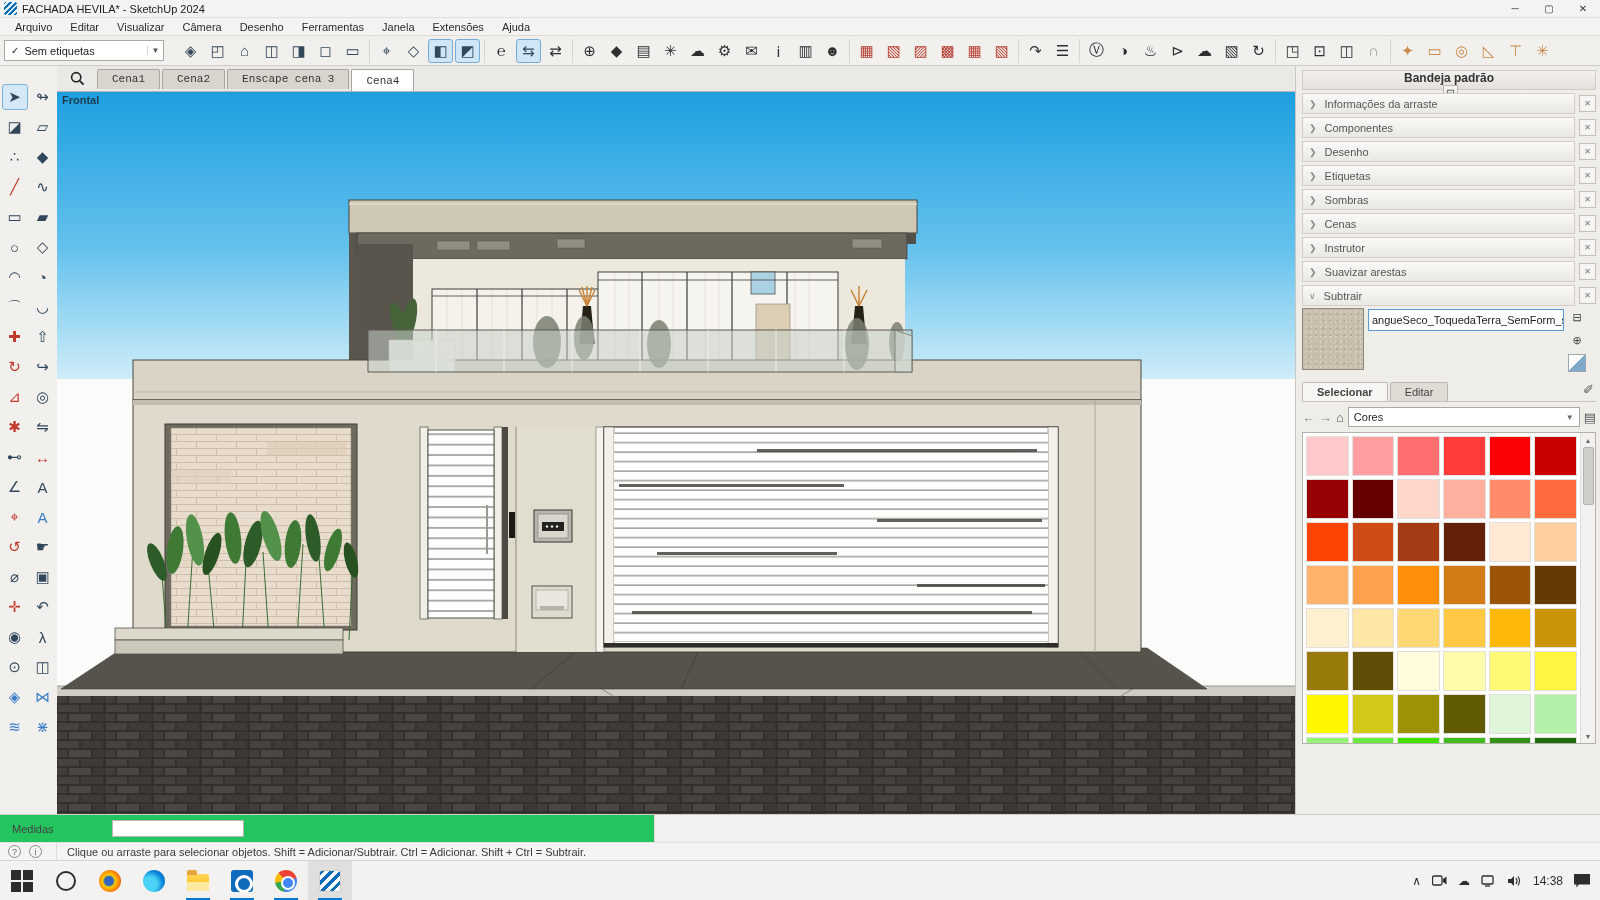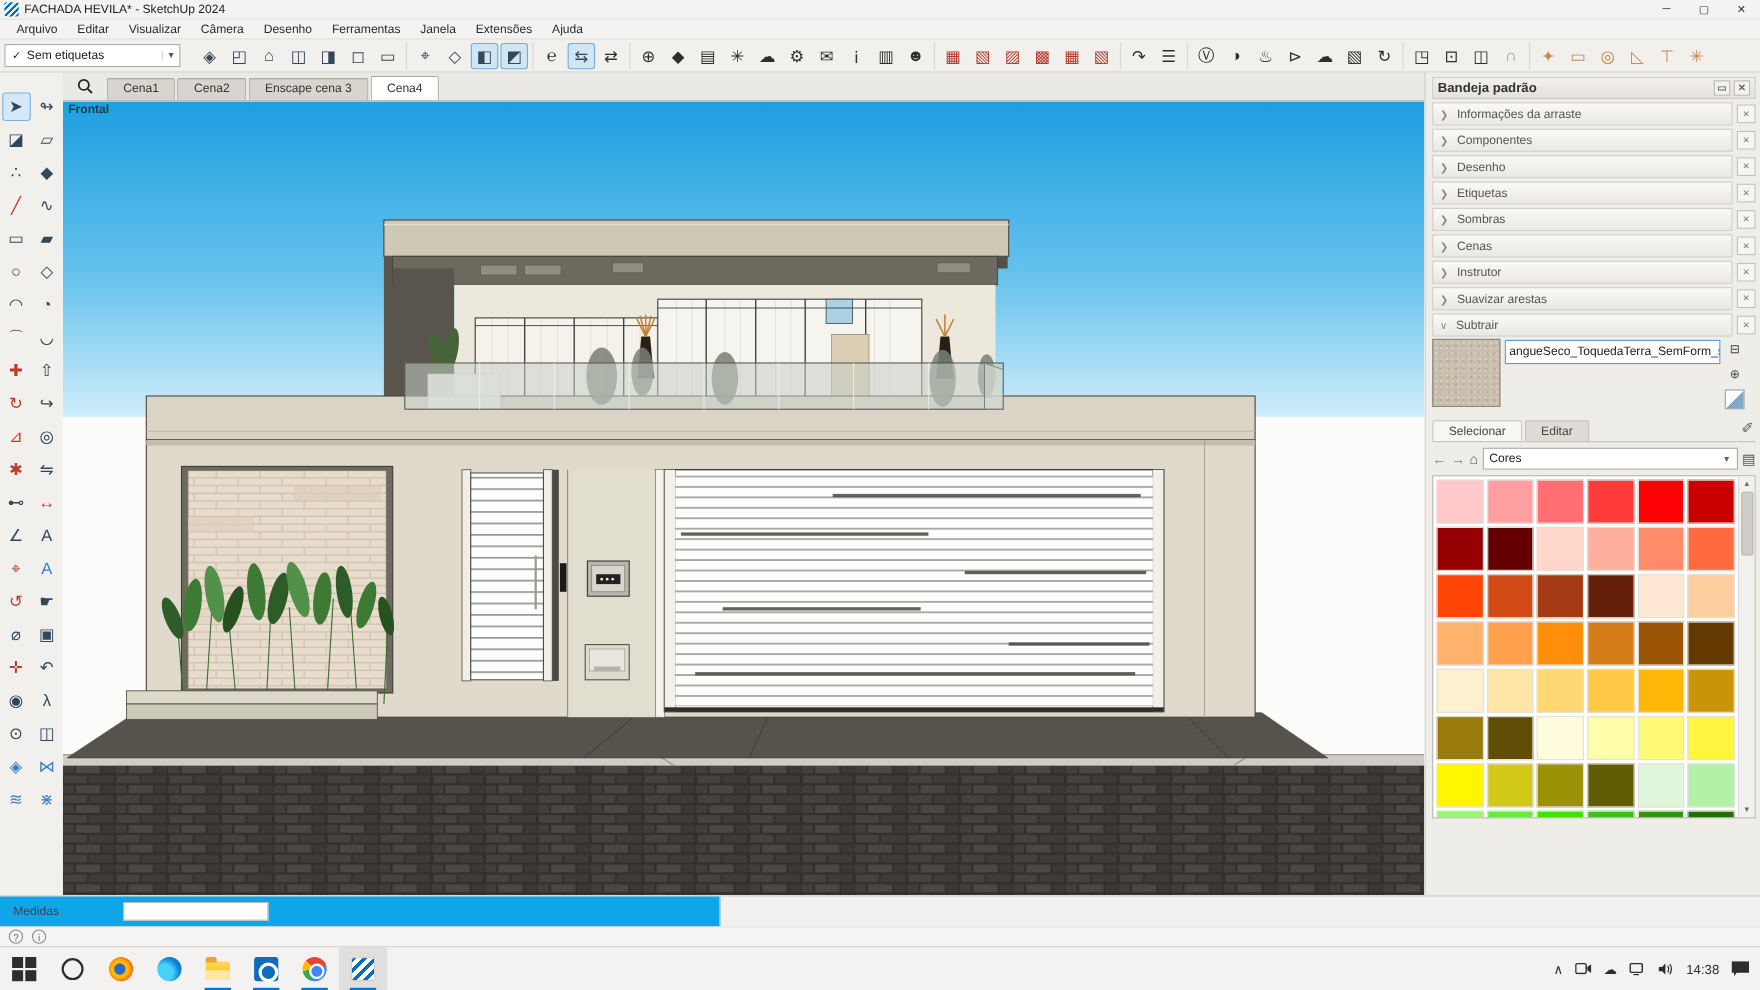--- a/index.html
+++ b/index.html
@@ -48,59 +48,59 @@
   #scenetabs { height:26px; background:#EBE9E5; display:flex; align-items:flex-end; border-bottom:1px solid #B9B6B0; }
   #scenetab-search { width:40px; display:flex; align-items:center; justify-content:center; height:100%; }
   .stab { font-size:11px; color:#333; background:#D8D5CF; border:1px solid #A9A6A0; border-bottom:none; padding:3px 14px 4px 14px; margin-right:2px; border-radius:2px 2px 0 0; }
   .stab.active { background:#FFFFFF; padding-top:5px; }
   #viewport { position:relative; flex:1; background:#fff; overflow:hidden; }
   #viewport svg { display:block; }
   #view-label { position:absolute; left:5px; top:2px; font-size:11px; color:#1d2a33; font-weight:bold; opacity:.85; }
 
   
   #rightpanel { width:305px; background:#EFEDE8; border-left:1px solid #C9C7C2; display:flex; flex-direction:column; padding:4px 4px 0 6px; }
-  #tray-header { height:20px; display:flex; align-items:center; background:linear-gradient(#F3F1ED,#E4E1DB); border:1px solid #CFCCC6; font-size:12px; font-weight:bold; color:#333; padding:0 4px; }
+  #tray-header { height:20px; display:flex; align-items:center; background:linear-gradient(#F3F1ED,#E4E1DB); border:1px solid #CFCCC6; font-size:12px; font-weight:bold; color:#333; padding:0 4px;flex-direction:column; }
   #tray-header .t { flex:1; }
   .tray-hbtn { width:15px; height:14px; display:flex; align-items:center; justify-content:center; font-size:9px; color:#666; border:1px solid #BBB8B2; background:#F4F2EE; margin-left:3px; }
   .tray-row { height:21px; margin-top:3px; display:flex; align-items:center; }
   .tray-sec { flex:1; height:21px; display:flex; align-items:center; background:linear-gradient(#FAF9F6,#EAE8E3); border:1px solid #D2CFC9; font-size:11px; color:#555; padding:0 6px; }
   .tray-sec .chev { color:#888; font-size:9px; margin-right:8px; }
   .tray-close { width:17px; height:17px; margin-left:4px; display:flex; align-items:center; justify-content:center; border:1px solid #C4C1BB; background:#F6F5F2; color:#777; font-size:8px; }
   
   #materials-box { margin-top:2px; display:flex; }
   #mat-swatch { width:62px; height:62px; border:1px solid #8A877F; background-color:#C8BEAB;
     background-image:radial-gradient(rgba(255,255,255,.3) 1px,transparent 1px),radial-gradient(rgba(110,100,80,.28) 1px,transparent 1px);
     background-size:5px 5px,7px 7px; background-position:0 0,3px 2px; position:relative; }
   #mat-name { margin:1px 0 0 4px; width:196px; height:22px; border:1px solid #5B9BD5; background:#fff; font-size:11px; color:#222; padding:0 3px; display:flex; align-items:center; white-space:nowrap; overflow:hidden; }
   #mat-side { display:flex; flex-direction:column; margin-left:4px; gap:5px; }
   .mat-sbtn { width:18px; height:18px; display:flex; align-items:center; justify-content:center; font-size:11px; color:#444; }
   .mat-sbtn.tri { background:linear-gradient(135deg,#ffffff 0 50%,#7FA8C9 50% 100%); border:1px solid #9AA7B2; }
   
   #mat-tabs { display:flex; align-items:flex-end; margin-top:8px; border-bottom:1px solid #C6C3BD; height:22px; position:relative; }
   .mtab { font-size:11px; color:#444; padding:3px 14px; background:#DFDCD6; border:1px solid #BBB8B2; border-bottom:none; border-radius:2px 2px 0 0; margin-right:2px; }
-  .mtab.active { background:#F7F6F3; font-weight:normal; }
+  .mtab.active { background:#F7F6F3; font-weight:bold; }
   #dropper { position:absolute; right:2px; top:2px; font-size:13px; color:#555; }
   
   #mat-nav { display:flex; align-items:center; margin-top:5px; gap:4px; }
   .nav-btn { font-size:13px; color:#8A8780; }
   #collection-dd { flex:1; height:20px; background:#fff; border:1px solid #ABA9A4; font-size:11px; color:#222; display:flex; align-items:center; padding:0 5px; }
   #collection-dd .lbl { flex:1; }
   #collection-dd .arr { color:#666; font-size:8px; }
   
   #palette-wrap { margin-top:5px; border:1px solid #B5B2AC; background:#fff; height:312px; display:flex; overflow:hidden; }
   #palette { flex:1; display:grid; grid-template-columns:repeat(6,1fr); gap:3px; padding:3px; align-content:start; }
   .pcell { height:40px; border:1px solid #E2E0DC; }
   #pal-scroll { width:15px; background:#F2F1EF; border-left:1px solid #DDDBD7; display:flex; flex-direction:column; align-items:center; }
   #pal-scroll .sarr { font-size:7px; color:#6b6b6b; height:14px; display:flex; align-items:center; }
   #pal-thumb { width:11px; height:58px; background:#CFCDC9; border:1px solid #B5B3AF; border-radius:2px; }
   #pal-track { flex:1; display:flex; flex-direction:column; }
 
   
   #measuresbar { height:28px; background:#F2F1EF; border-top:1px solid #CFCDC9; display:flex; align-items:center; position:relative; }
-  #measures-left { width:655px; height:100%; display:flex; align-items:center; border-right:1px solid #DDDBD7; background:#0ea5e9; }
+  #measures-left { width:655px; height:100%; display:flex; align-items:center; border-right:1px solid #DDDBD7; background:#22c55e; }
   #measures-label { font-size:11px; color:#444; margin-left:12px; }
   #measures-input { margin-left:58px; width:132px; height:17px; border:1px solid #B9B7B3; background:#fff; }
 
   
   #statusbar { height:18px; background:#F5F4F2; display:flex; align-items:center; font-size:11px; color:#3a3a3a; border-top:1px solid #E2E0DC; }
   .st-circ { width:13px; height:13px; border:1px solid #8a8a86; border-radius:50%; font-size:9px; color:#6b6b67; display:flex; align-items:center; justify-content:center; margin-left:8px; }
   #status-text { margin-left:14px; border-left:1px solid #DDDBD7; padding-left:10px; height:100%; display:flex; align-items:center; }
 
   
   #taskbar { height:40px; background:#F3F2F1; border-top:1px solid #D8D6D4; display:flex; align-items:center; }
@@ -278,21 +278,21 @@
       </div>
 
     <div id="center">
       <div id="scenetabs">
         <span id="scenetab-search">
           <svg width="15" height="15" viewBox="0 0 15 15">
               <circle cx="6.2" cy="6.2" r="4.6" fill="none" stroke="#222" stroke-width="1.6"></circle>
               <line x1="9.8" y1="9.8" x2="13.6" y2="13.6" stroke="#222" stroke-width="1.8"></line>
             </svg>
         </span>
-        <span id="tabs-holder" style="display:flex;align-items:flex-end;">
+        <span id="tabs-holder" style="display:flex;align-items:flex-start;font-family:Liberation Mono, monospace;">
             <div class="stab">Cena1</div>
             <div class="stab">Cena2</div>
             <div class="stab">Enscape cena 3</div>
             <div class="stab active">Cena4</div>
           </span>
       </div>
 
       <div id="viewport">
         <svg width="1238" height="722" viewBox="0 0 1238 722">
           <defs>
@@ -715,20 +715,21 @@
   <div id="measuresbar">
     <div id="measures-left">
       <span id="measures-label">Medidas</span>
       <input id="measures-input" type="text" style="">
     </div>
   </div>
 
   <div id="statusbar">
     <span class="st-circ">?</span>
     <span class="st-circ">i</span>
+    <span id="status-text">Clique ou arraste para selecionar objetos. Shift = Adicionar/Subtrair. Ctrl = Adicionar. Shift + Ctrl = Subtrair.</span>
   </div>
 
   <div id="taskbar">
     <div id="tb-apps" style="display:flex;">
         <div class="tb-app">
           <div class="tb-ico ico-start">
             <span></span>
             <span></span>
             <span></span>
             <span></span>

